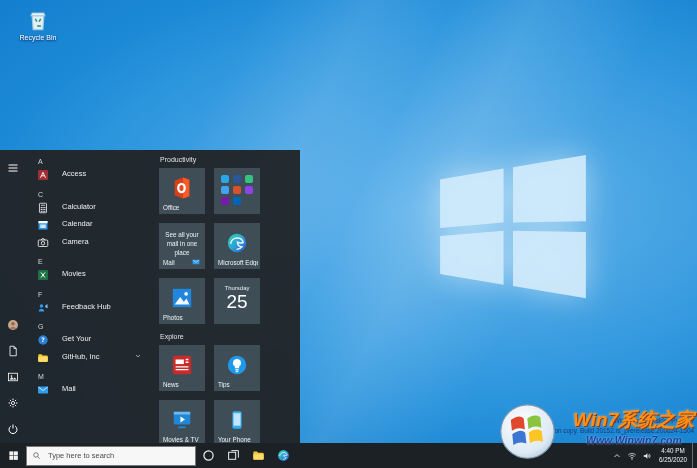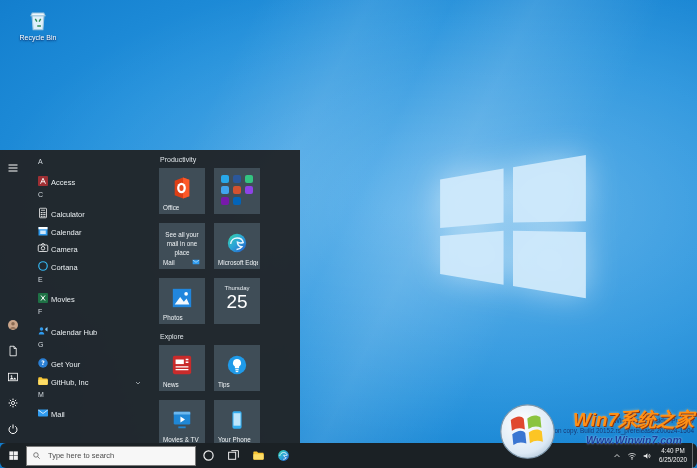--- a/index.html
+++ b/index.html
@@ -28,21 +28,21 @@
   
   #start-menu{position:absolute;left:0;top:150px;width:300px;height:293px;display:flex;
      background:rgba(33,37,41,.97);color:#e9eef1;z-index:4;overflow:hidden;}
   .rail{width:25px;display:flex;flex-direction:column;align-items:center;padding:5px 0 3px;}
   .rail-btn{width:25px;height:22px;display:flex;align-items:center;justify-content:center;margin-top:4px;}
   .rail-btn .ic{width:12px;height:12px;}
   .rail-btn:first-child{margin-top:2px;}
   .rail-spacer{flex:1;}
   .app-list{width:121px;padding:4px 0 0 3px;overflow:hidden;}
   .alpha-header{height:15px;display:flex;align-items:center;padding-left:10px;font-size:7px;color:#d4dbe0;}
-  .app-item{height:17.5px;display:flex;align-items:flex-end;gap:2px;padding-left:9px;font-size:7.5px;white-space:nowrap;}
+  .app-item{height:17.5px;display:flex;align-items:flex-start;gap:13px;padding-left:9px;font-size:7.5px;white-space:nowrap;}
   .app-item .ic{width:12px;height:12px;flex:0 0 12px;}
   .app-item .chev{margin-left:auto;margin-right:7px;width:8px;height:8px;flex:0 0 8px;}
 
   .tiles{flex:1;padding:4px 0 0 10px;overflow:hidden;}
   .group-header{font-size:7px;color:#dfe5e9;margin:2px 0 5px 1px;}
   .tile-group + .tile-group .group-header{margin-top:9px;}
   .tile-grid{display:flex;flex-wrap:wrap;gap:9px;width:145px;}
   .tile{width:46px;height:46px;background:rgba(70,86,96,.82);position:relative;font-size:6.3px;color:#f0f4f6;}
   .t-icon{position:absolute;left:50%;top:44%;transform:translate(-50%,-50%);width:22px;height:22px;}
   .t-icon.big{width:25px;height:25px;}
@@ -59,21 +59,21 @@
   .w-cond{position:absolute;top:4px;left:4px;font-size:5.8px;}
   .w-temp{position:absolute;top:13px;left:4px;font-size:10px;font-weight:700;}
   .w-hl{position:absolute;top:15px;right:4px;text-align:right;font-size:5.4px;line-height:1.6;color:#d9e9f6;}
   .w-loc{position:absolute;bottom:3px;left:4px;font-size:6.2px;}
   .cluster{background:none;display:grid;grid-template-columns:1fr 1fr;grid-template-rows:1fr 1fr;gap:3px;}
   .small-tile{background:rgba(70,86,96,.82);position:relative;}
   .small-tile .ic{position:absolute;left:50%;top:50%;transform:translate(-50%,-50%);width:13px;height:13px;}
 
   
   #taskbar{position:absolute;left:0;bottom:0;width:697px;height:25px;background:#1b2125;
-     display:flex;align-items:center;z-index:5;border-radius:6px;}
+     display:flex;align-items:center;z-index:5;}
   .tb-start{width:26px;height:25px;display:flex;align-items:center;justify-content:center;}
   .tb-start .ic{width:11px;height:11px;}
   .search-box{width:158px;height:18px;background:#f7f7f7;border:1px solid #7a7a7a;
      display:flex;align-items:center;gap:5px;padding:0 5px;}
   .search-box .ic{width:9px;height:9px;flex:0 0 9px;}
   .search-box input{border:0;outline:0;background:transparent;font-size:7.5px;color:#333;
      width:118px;font-family:inherit;}
   .search-box input::placeholder{color:#4d4d4d;opacity:1;}
   .tb-btn{width:25px;height:25px;display:flex;align-items:center;justify-content:center;}
   .tb-btn .ic{width:13px;height:13px;}
@@ -221,48 +221,40 @@
       <div class="app-item">
         <span class="ic">
           <svg viewBox="0 0 24 24">
             <rect x="2.5" y="6" width="19" height="13" rx="2" fill="none" stroke="#fff" stroke-width="1.6"></rect>
             <path d="M8.5 6l1.5-2.5h4L15.5 6" fill="none" stroke="#fff" stroke-width="1.6"></path>
             <circle cx="12" cy="12.5" r="3.5" fill="none" stroke="#fff" stroke-width="1.6"></circle>
           </svg>
         </span>
         <span>Camera</span>
       </div>
-      <div class="app-item">
-        <span class="ic">
-          <svg viewBox="0 0 24 24">
-            <circle cx="12" cy="12" r="8.5" fill="none" stroke="#35b7f1" stroke-width="2.4"></circle>
-          </svg>
-        </span>
-        <span>Cortana</span>
-      </div>
       <div class="alpha-header">E</div>
       <div class="app-item">
         <span class="ic">
           <svg viewBox="0 0 24 24">
             <rect x="2" y="2" width="20" height="20" rx="2" fill="#1e7145"></rect>
             <path d="M8 7l8 10M16 7L8 17" stroke="#fff" stroke-width="2"></path>
           </svg>
         </span>
         <span>Movies</span>
       </div>
       <div class="alpha-header">F</div>
       <div class="app-item">
         <span class="ic">
           <svg viewBox="0 0 24 24">
             <circle cx="9" cy="8" r="3.5" fill="#2f9bef"></circle>
             <path d="M3.5 19c0-3.3 2.5-5.5 5.5-5.5s5.5 2.2 5.5 5.5z" fill="#2f9bef"></path>
             <path d="M16.5 7.5L21 4v9l-4.5-3z" fill="#7fc4f5"></path>
           </svg>
         </span>
-        <span>Calendar Hub</span>
+        <span>Feedback Hub</span>
       </div>
       <div class="alpha-header">G</div>
       <div class="app-item">
         <span class="ic">
           <svg viewBox="0 0 24 24">
             <circle cx="12" cy="12" r="9.5" fill="#2a7fd4"></circle>
             <text x="12" y="16.5" font-size="12" fill="#fff" text-anchor="middle" font-family="DejaVu Sans" font-weight="bold">?</text>
           </svg>
         </span>
         <span>Get Your</span>

